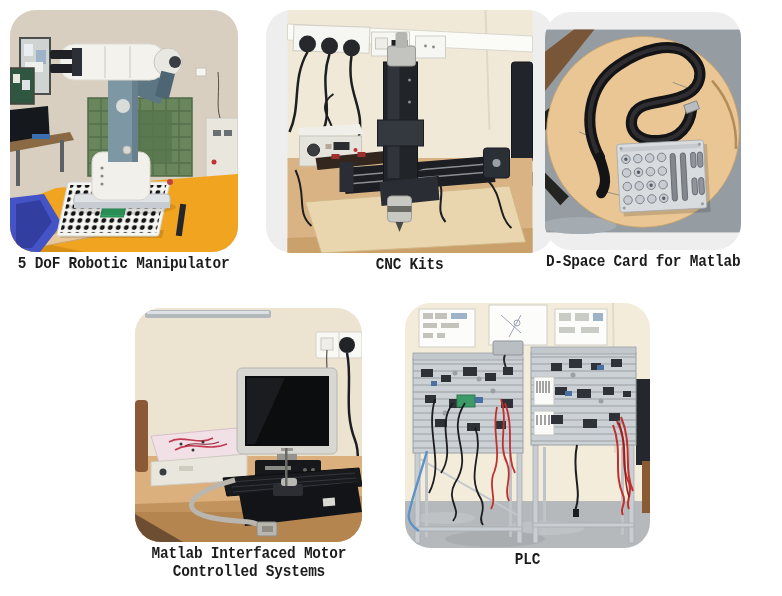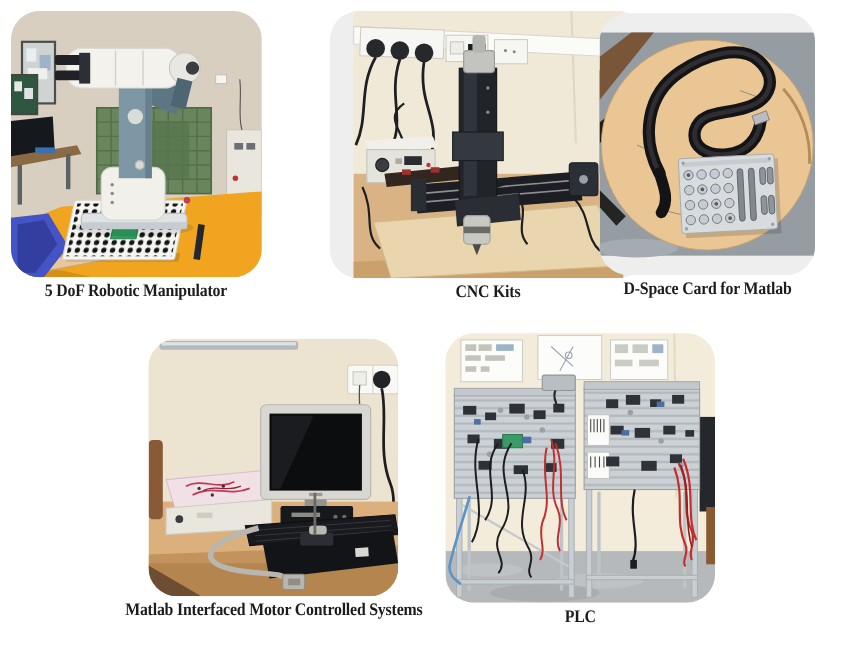--- a/index.html
+++ b/index.html
@@ -1,17 +1,17 @@
 <!DOCTYPE html>
 <html><head>
 <meta charset="utf-8">
 <style>
   html,body{margin:0;padding:0;background:#ffffff;}
   .canvas{position:relative;width:782px;height:596px;background:#ffffff;overflow:hidden;
-          font-family:Liberation Serif, serif;}
+          font-family:Liberation Mono, monospace;}
   .fig{position:absolute;margin:0;}
   .photo{border-radius:26px;overflow:hidden;position:relative;background:#eee;}
   .photo svg{display:block;width:100%;height:100%;}
   .caption{display:block;width:140%;margin-left:-20%;margin-top:4px;text-align:center;
            font-weight:bold;font-size:16px;line-height:1.12;color:#1c1c1c;
            letter-spacing:-0.2px;transform:scaleX(0.9);transform-origin:50% 0;}
 </style>
 </head>
 <body>
 
@@ -93,21 +93,21 @@
           <circle cx="158" cy="52" r="14" fill="#e9e7e1" stroke="#c9c7c0"></circle>
           <circle cx="165" cy="52" r="6" fill="#3a3d42"></circle>
           <rect x="148" y="62" width="14" height="26" fill="#4e6573" transform="rotate(14 155 75)"></rect>
           <circle cx="117" cy="140" r="4" fill="#d9d8d2" stroke="#b9b8b2"></circle>
         </g>
       </svg>
     </div>
     <figcaption class="caption">5 DoF Robotic Manipulator</figcaption>
   </figure>
 
-  <figure class="fig" style="left:300px;top:10px;width:288px;">
+  <figure class="fig" style="left:266px;top:10px;width:288px;">
     <div class="photo" style="height:243px;">
       <svg viewBox="0 0 245 243">
         <rect width="245" height="243" fill="#f0e9d8"></rect>
         <path d="M198,0 L202,120" stroke="#e0d8c5" stroke-width="2"></path>
         <g>
           <polygon points="0,14 245,26 245,42 0,30" fill="#fbfbf8" stroke="#d9d6cc"></polygon>
           <rect x="6" y="16" width="76" height="26" fill="#f6f6f2" stroke="#d0cec4" transform="rotate(2 44 29)"></rect>
           <rect x="84" y="22" width="38" height="24" fill="#f6f6f2" stroke="#d0cec4"></rect>
           <rect x="128" y="26" width="30" height="22" fill="#f6f6f2" stroke="#d0cec4"></rect>
           <circle cx="138" cy="36" r="1.4" fill="#8a877e"></circle>

